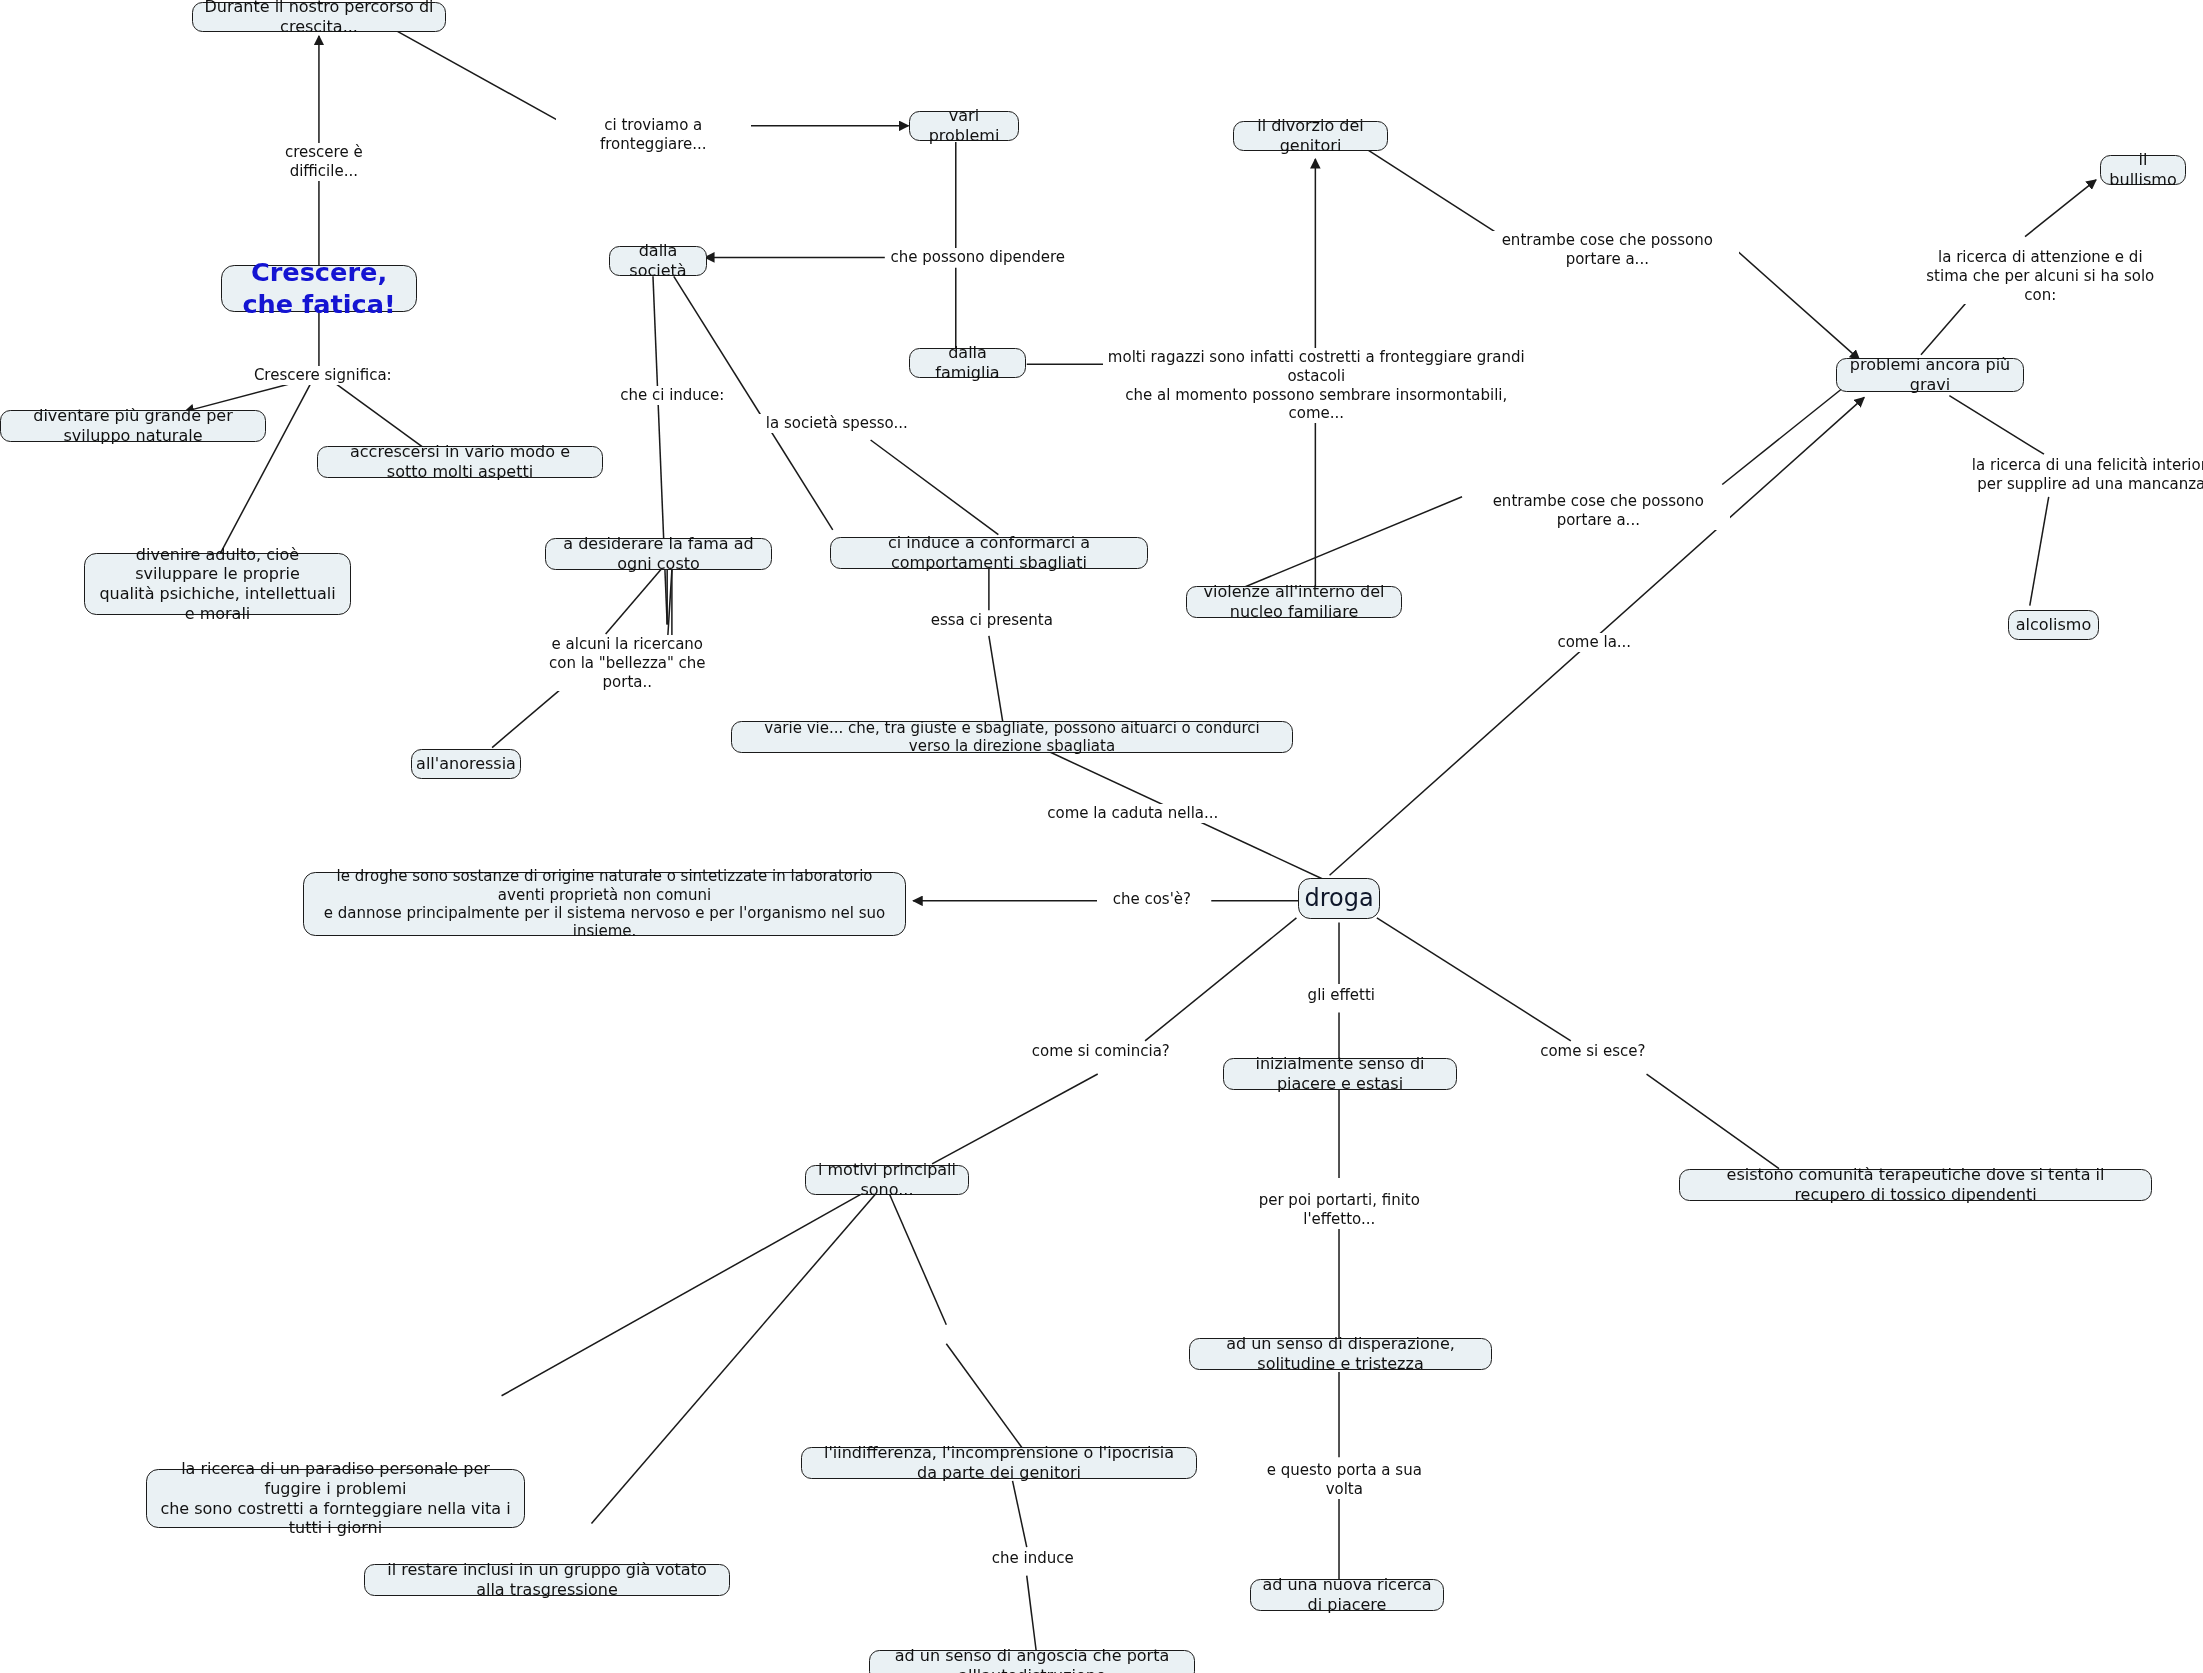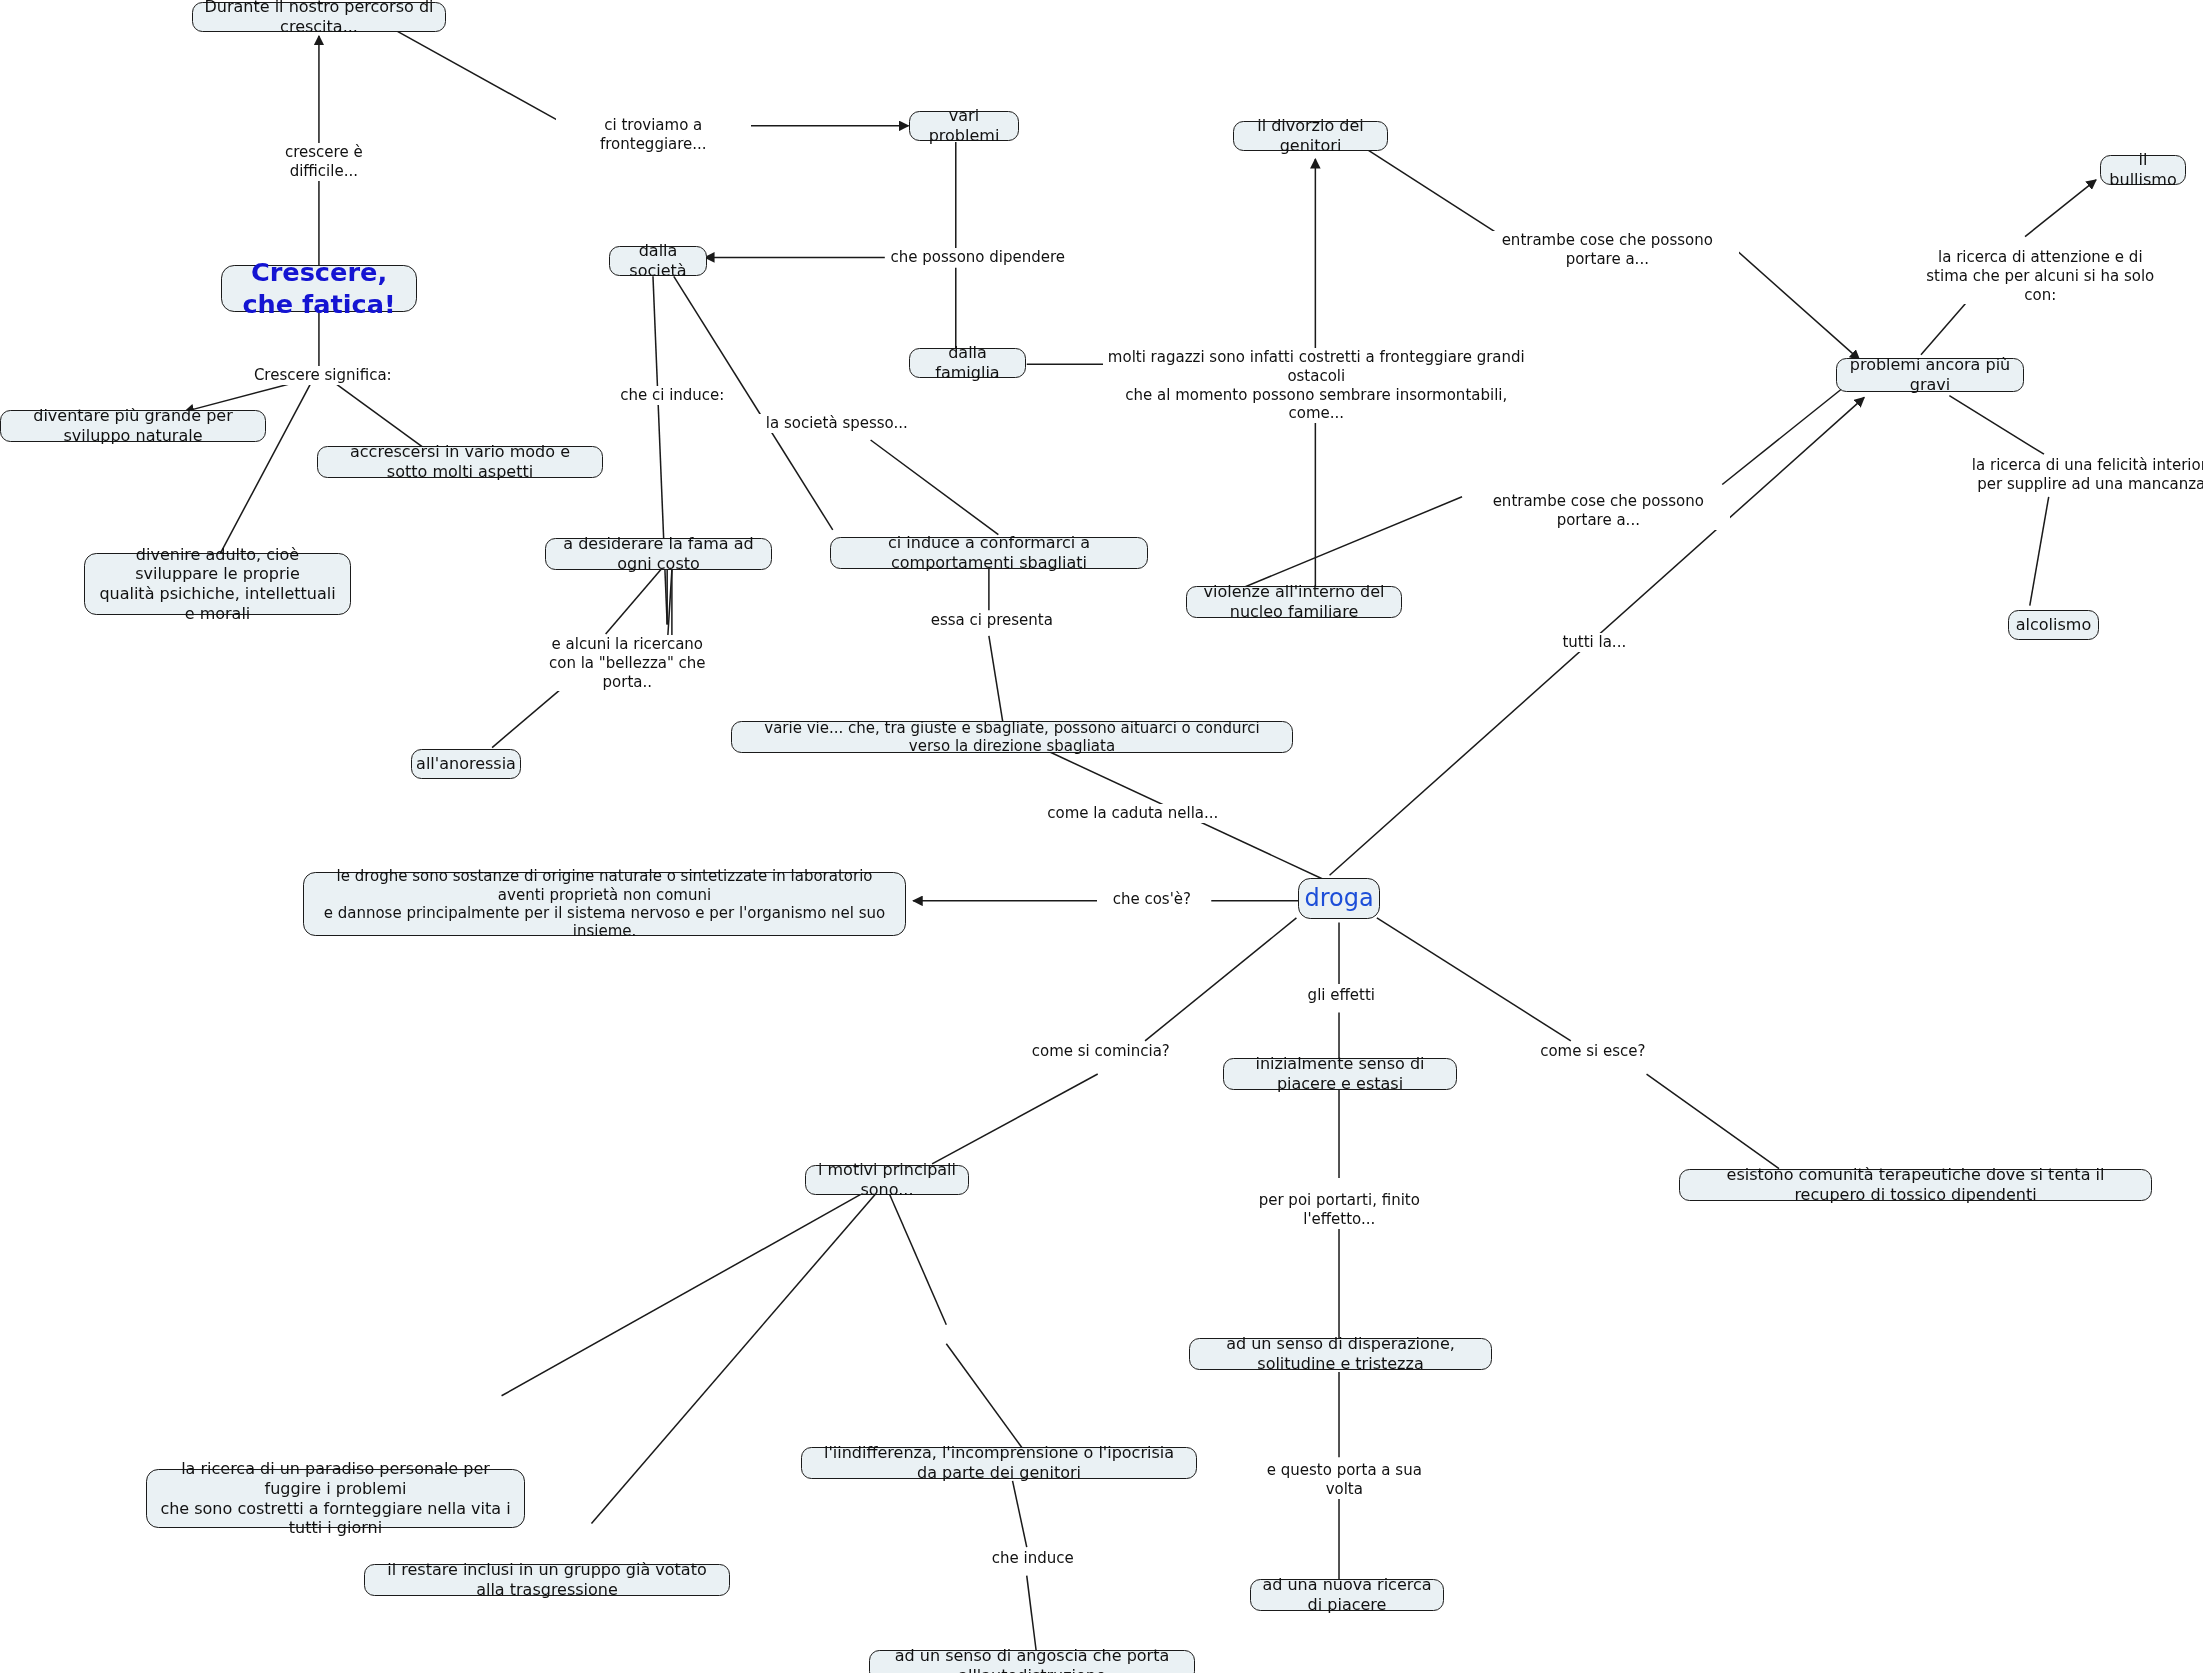--- a/index.html
+++ b/index.html
@@ -41,21 +41,21 @@
     box-shadow: 0 0 0 0 rgba(0,0,0,0);
   }
   .node.root {
     color: #1414d2;
     font-weight: bold;
     font-size: 25.6px;
     border-radius: 13.2px;
     border-width: 1.7px;
   }
   .node.droga {
-    color: #1d4ed8;
+    color: #0f172a;
     font-size: 24px;
     border-radius: 12.3px;
   }
   .node.tall {
     border-radius: 12.3px;
   }
   .elabel {
     position: absolute;
     color: #111111;
     font-size: 15px;
@@ -237,21 +237,21 @@
 stima che per alcuni si ha solo con:</div>
 
   <div class="elabel" style="left:1968px; top:456px; width:246px;">la ricerca di una felicità interiore
 per supplire ad una mancanza:</div>
 
   <div class="elabel" style="left:530px; top:635px; width:189px;">e alcuni la ricercano
 con la "bellezza" che porta..</div>
 
   <div class="elabel" style="left:923px; top:611px; width:132px;">essa ci presenta</div>
 
-  <div class="elabel" style="left:1544px; top:633px; width:95px;">tutti la...</div>
+  <div class="elabel" style="left:1544px; top:633px; width:95px;">come la...</div>
 
   <div class="elabel" style="left:1033px; top:804px; width:194px;">come la caduta nella...</div>
 
   <div class="elabel" style="left:1097px; top:890px; width:104px;">che cos'è?</div>
 
   <div class="elabel" style="left:1289px; top:986px; width:99px;">gli effetti</div>
 
   <div class="elabel" style="left:1013px; top:1042px; width:170px;">come si comincia?</div>
 
   <div class="elabel" style="left:1519px; top:1042px; width:142px;">come si esce?</div>

